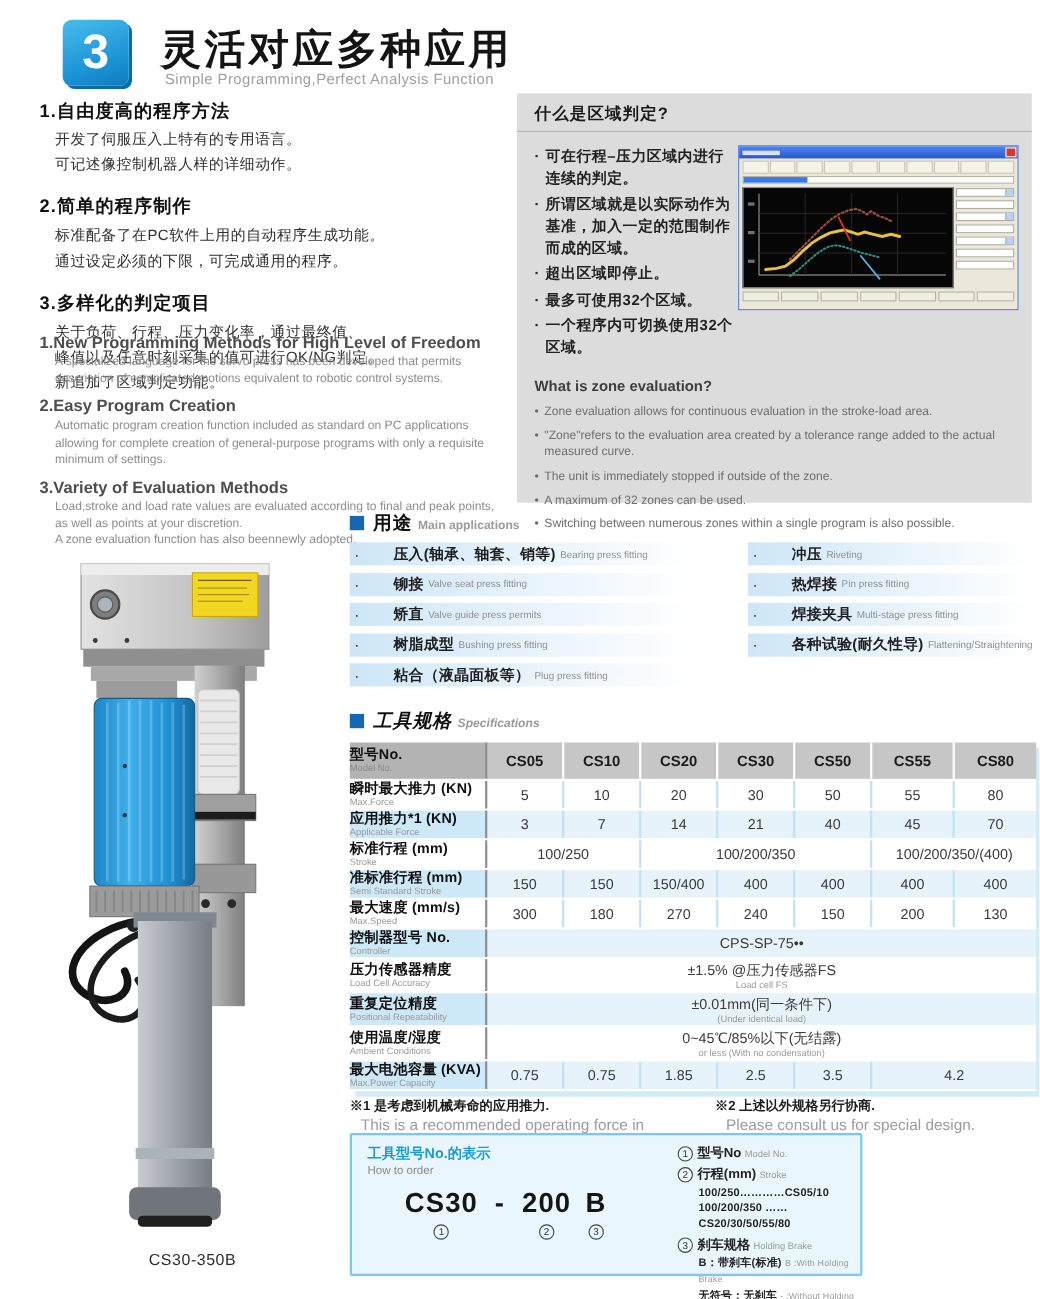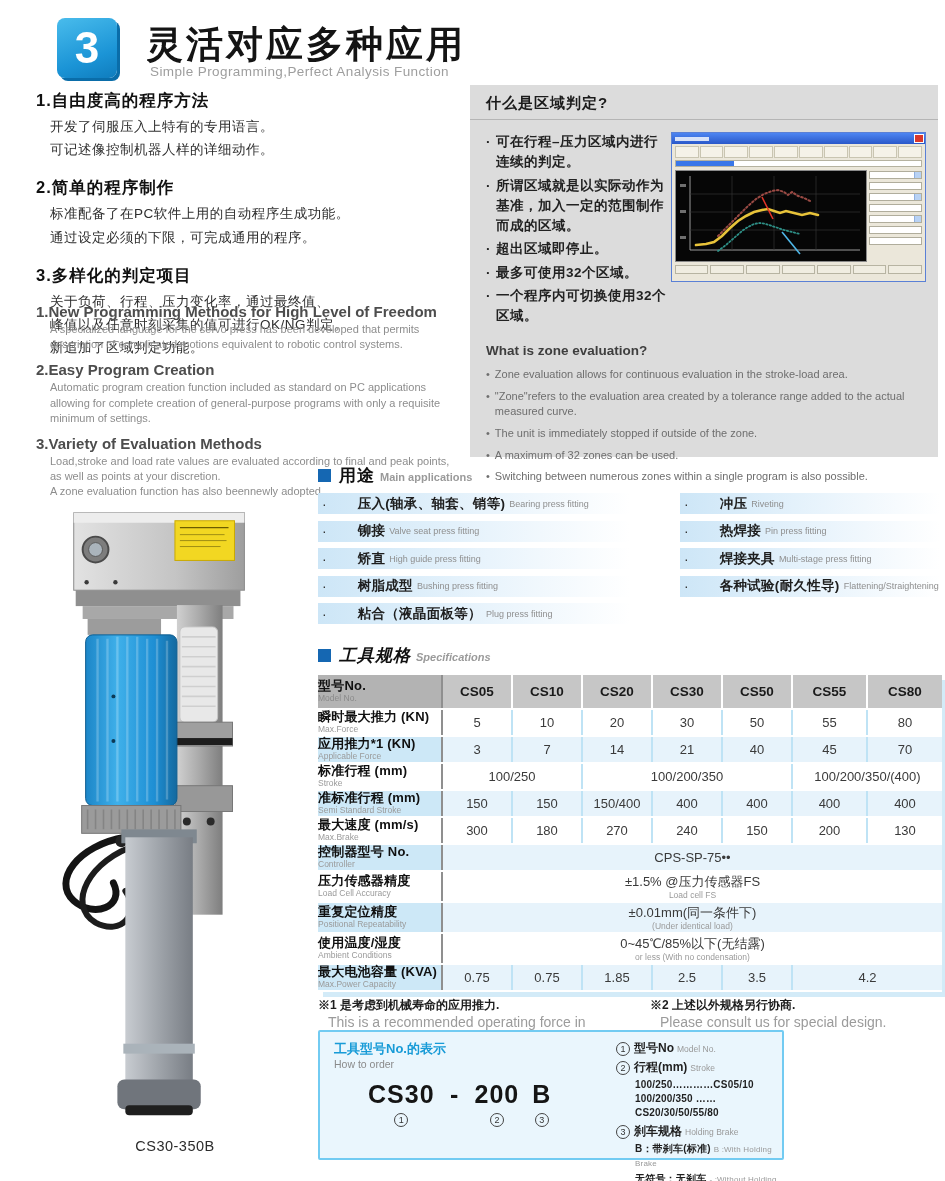--- a/index.html
+++ b/index.html
@@ -305,21 +305,21 @@
         <span class="app-en">Bearing press fitting</span>
       </div>
       <div class="app-item">
         <span class="app-dot">·</span>
         <span class="app-cn">铆接</span>
         <span class="app-en">Valve seat press fitting</span>
       </div>
       <div class="app-item">
         <span class="app-dot">·</span>
         <span class="app-cn">矫直</span>
-        <span class="app-en">High guide press fitting</span>
+        <span class="app-en">Valve guide press permits</span>
       </div>
       <div class="app-item">
         <span class="app-dot">·</span>
         <span class="app-cn">树脂成型</span>
         <span class="app-en">Bushing press fitting</span>
       </div>
       <div class="app-item">
         <span class="app-dot">·</span>
         <span class="app-cn">粘合（液晶面板等）</span>
         <span class="app-en">Plug press fitting</span>
@@ -472,21 +472,21 @@
           <td class="val">
             <div class="v">400</div>
           </td>
           <td class="val">
             <div class="v">400</div>
           </td>
         </tr>
         <tr class="r-plain">
           <th class="lbl">
             <div class="cn">最大速度 (mm/s)</div>
-            <div class="en">Max.Brake</div>
+            <div class="en">Max.Speed</div>
           </th>
           <td class="val">
             <div class="v">300</div>
           </td>
           <td class="val">
             <div class="v">180</div>
           </td>
           <td class="val">
             <div class="v">270</div>
           </td>

